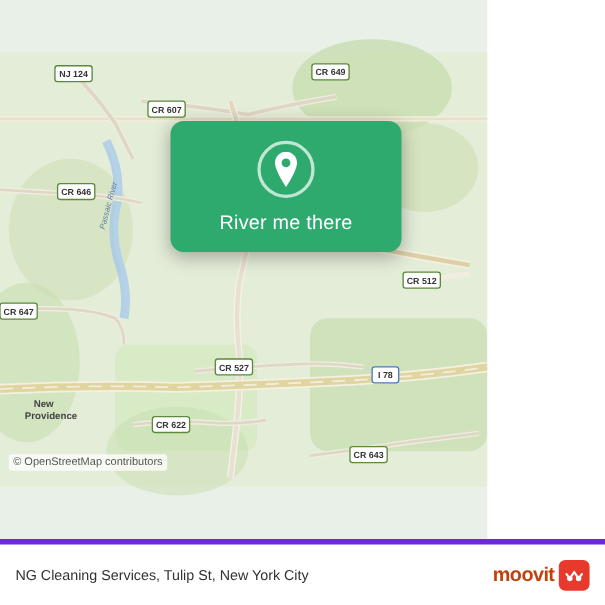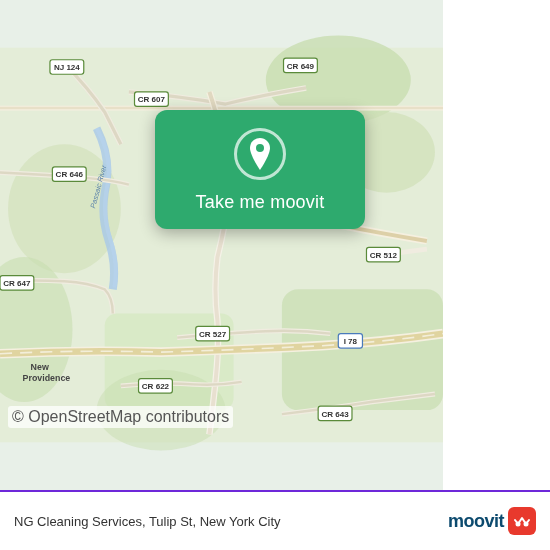--- a/index.html
+++ b/index.html
@@ -57,21 +57,21 @@
       font-size: 18px;
       font-weight: 500;
       letter-spacing: 0.2px;
     }
 
     
     #bottom-bar {
       width: 550px;
       height: 60px;
       background: #fff;
-      border-top: 2px solid #6d28d9;
+      border-top: 5px solid #6d28d9;
       display: flex;
       align-items: center;
       justify-content: space-between;
       padding: 0 14px;
     }
 
     #place-info {
       display: flex;
       flex-direction: column;
       flex: 1;
@@ -86,42 +86,42 @@
     #moovit-logo {
       display: flex;
       align-items: center;
       gap: 4px;
       flex-shrink: 0;
     }
 
     #moovit-text {
       font-size: 18px;
       font-weight: 700;
-      color: #0c4a6e;
+      color: #c2410c;
       letter-spacing: -0.5px;
     }
 
     #moovit-icon {
       width: 28px;
       height: 28px;
       background: #e8392d;
       border-radius: 6px;
       display: flex;
       align-items: center;
       justify-content: center;
       color: white;
       font-size: 14px;
       font-weight: bold;
     }
 
     #osm-credit {
       position: absolute;
       bottom: 62px;
       left: 8px;
-      font-size: 16px;
+      font-size: 10px;
       color: #555;
       background: rgba(255,255,255,0.75);
       padding: 2px 4px;
       border-radius: 3px;
       margin-top: 40px;
     }
   </style>
 </head>
 <body>
 
@@ -226,21 +226,21 @@
 
   
   <div id="action-card">
     <div id="pin-icon-wrap">
 
       <svg width="28" height="32" viewBox="0 0 28 32" fill="none" xmlns="http://www.w3.org/2000/svg">
         <path d="M14 0C8.477 0 4 4.477 4 10c0 7.5 10 22 10 22s10-14.5 10-22c0-5.523-4.477-10-10-10z" fill="white"></path>
         <circle cx="14" cy="10" r="4" fill="#2eaa6e"></circle>
       </svg>
     </div>
-    <span id="action-label">Take me moovit</span>
+    <span id="action-label">River me there</span>
   </div>
 
   
   <div id="osm-credit">
     <span>© OpenStreetMap contributors</span>
   </div>
 </div>
 
 <div id="bottom-bar">
   <div id="place-info">

